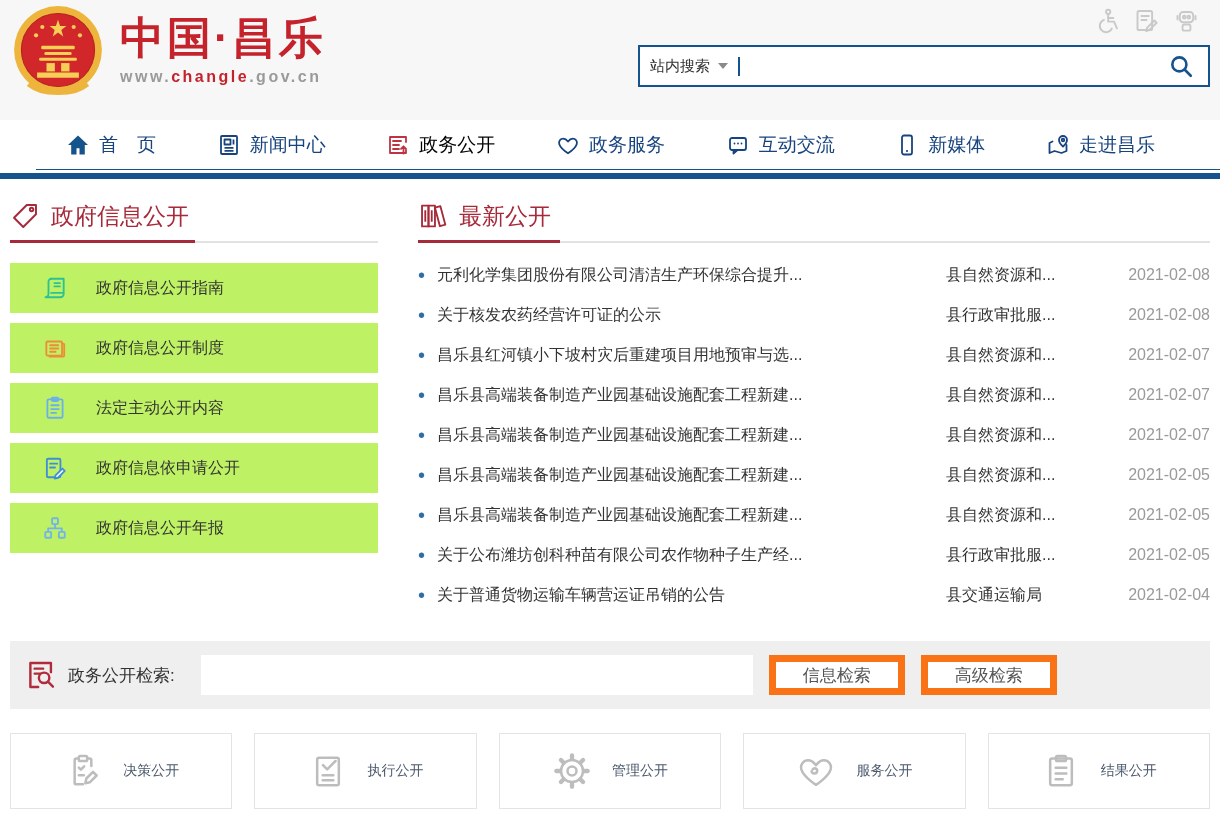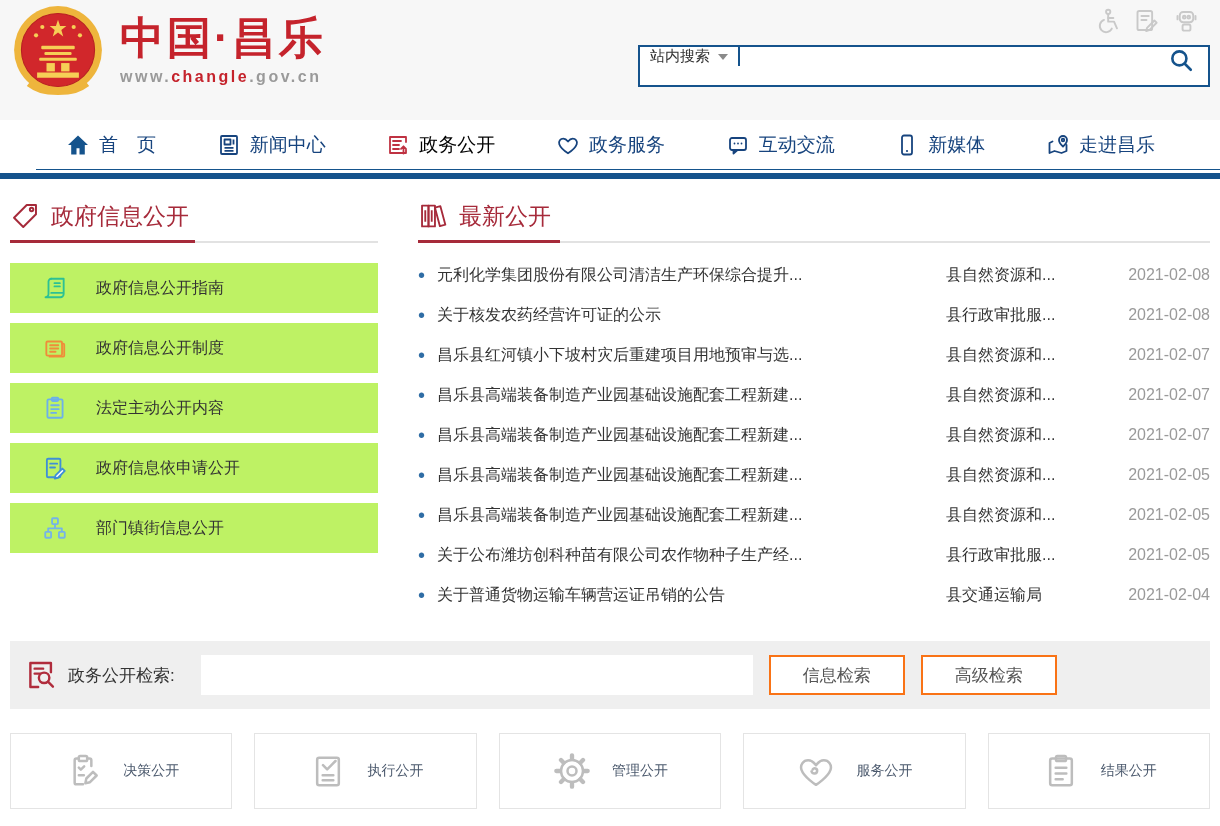--- a/index.html
+++ b/index.html
@@ -9,21 +9,21 @@
   
   .header { position:relative; height:120px; background:#f7f7f7; }
   .logo { position:absolute; left:12px; top:4px; display:flex; align-items:center; cursor:pointer; }
   .logo-text { margin-left:16px; }
   .site-title { font-size:44px; font-weight:bold; color:#c5232c; letter-spacing:3px; line-height:1.1; }
   .site-url { margin-top:5px; font-size:16px; font-weight:bold; letter-spacing:2.5px; color:#9a9a9a; }
   .site-url .hl { color:#c5232c; }
   .utility { position:absolute; right:20px; top:7px; display:flex; gap:13px; }
   .utility .uicon { cursor:pointer; display:flex; }
   .search-box { position:absolute; left:638px; top:45px; width:572px; height:42px;
-    border:2px solid #15538c; background:#fff; display:flex; align-items:flex-start; }
+    border:2px solid #15538c; background:#fff; display:flex; align-items:center; }
   .search-scope { width:100px; border-right:2px solid #15538c; display:flex; align-items:center;
     justify-content:center; gap:8px; font-size:15px; color:#333; cursor:pointer; flex:none; }
   .caret { width:0; height:0; border-left:5px solid transparent; border-right:5px solid transparent;
     border-top:6px solid #8a8a8a; }
   .search-input { flex:1; border:none; outline:none; font-size:16px; padding:0 12px; background:#fff; min-width:0; }
   .search-btn { width:54px; flex:none; display:flex; align-items:center; justify-content:center;
     cursor:pointer; background:#fff; border:none; }
 
   
   .nav { height:50px; background:#fff; display:flex; align-items:center; justify-content:space-between;
@@ -52,21 +52,21 @@
   .news-row .title { flex:1; color:#333; white-space:nowrap; overflow:hidden; cursor:pointer; }
   .news-row .dept { width:152px; flex:none; color:#333; white-space:nowrap; overflow:hidden; }
   .news-row .date { width:112px; flex:none; text-align:right; color:#9a9a9a; }
 
   
   .retrieval { margin:26px 10px 0; height:68px; background:#efefef; display:flex; align-items:center; }
   .retrieval .ricon { margin-left:14px; display:flex; }
   .retrieval .rlabel { font-size:17px; color:#333; margin-left:10px; white-space:nowrap; }
   .retrieval input { width:552px; height:40px; border:none; outline:none; background:#fff;
     margin-left:26px; font-size:16px; padding:0 12px; }
-  .retrieval .rbtn { width:136px; height:40px; margin-left:16px; background:#fff; border:2px solid #f97316;
+  .retrieval .rbtn { width:136px; height:40px; margin-left:16px; background:#fff; border:7px solid #f97316;
     font-size:17px; color:#555; cursor:pointer; font-family:inherit; }
 
   
   .footer { display:flex; gap:22px; margin:24px 10px 0; }
   .fbox { flex:1; height:76px; background:#fff; border:1px solid #e4e4e4; display:flex;
     align-items:center; justify-content:center; gap:20px; cursor:pointer; }
   .fbox .flbl { font-size:14px; color:#4a586c; }
   svg { display:block; }
 </style>
 </head>
@@ -271,21 +271,21 @@
       </div>
       <div class="side-item">
         <span>
           <svg width="26" height="26" viewBox="0 0 24 24" fill="none" stroke="#74b3e8" stroke-width="1.7" stroke-linejoin="round">
             <rect x="9.3" y="3" width="5.4" height="5.4" rx="0.8"></rect>
             <rect x="3" y="15.6" width="5.4" height="5.4" rx="0.8"></rect>
             <rect x="15.6" y="15.6" width="5.4" height="5.4" rx="0.8"></rect>
             <path d="M12 8.4v3.9M12 12.3H5.7v3.3M12 12.3h6.3v3.3"></path>
           </svg>
         </span>
-        <span class="lbl">部门镇街信息公开</span>
+        <span class="lbl">政府信息公开年报</span>
       </div>
     </div>
   </div>
 
   <div class="main">
     <div class="section-head">
       <span>
         <svg width="30" height="30" viewBox="0 0 26 26" fill="none" stroke="#a62a3a" stroke-width="1.6" stroke-linejoin="round">
           <rect x="3.5" y="4" width="5.6" height="18"></rect>
             <rect x="9.1" y="4" width="5.6" height="18"></rect>

